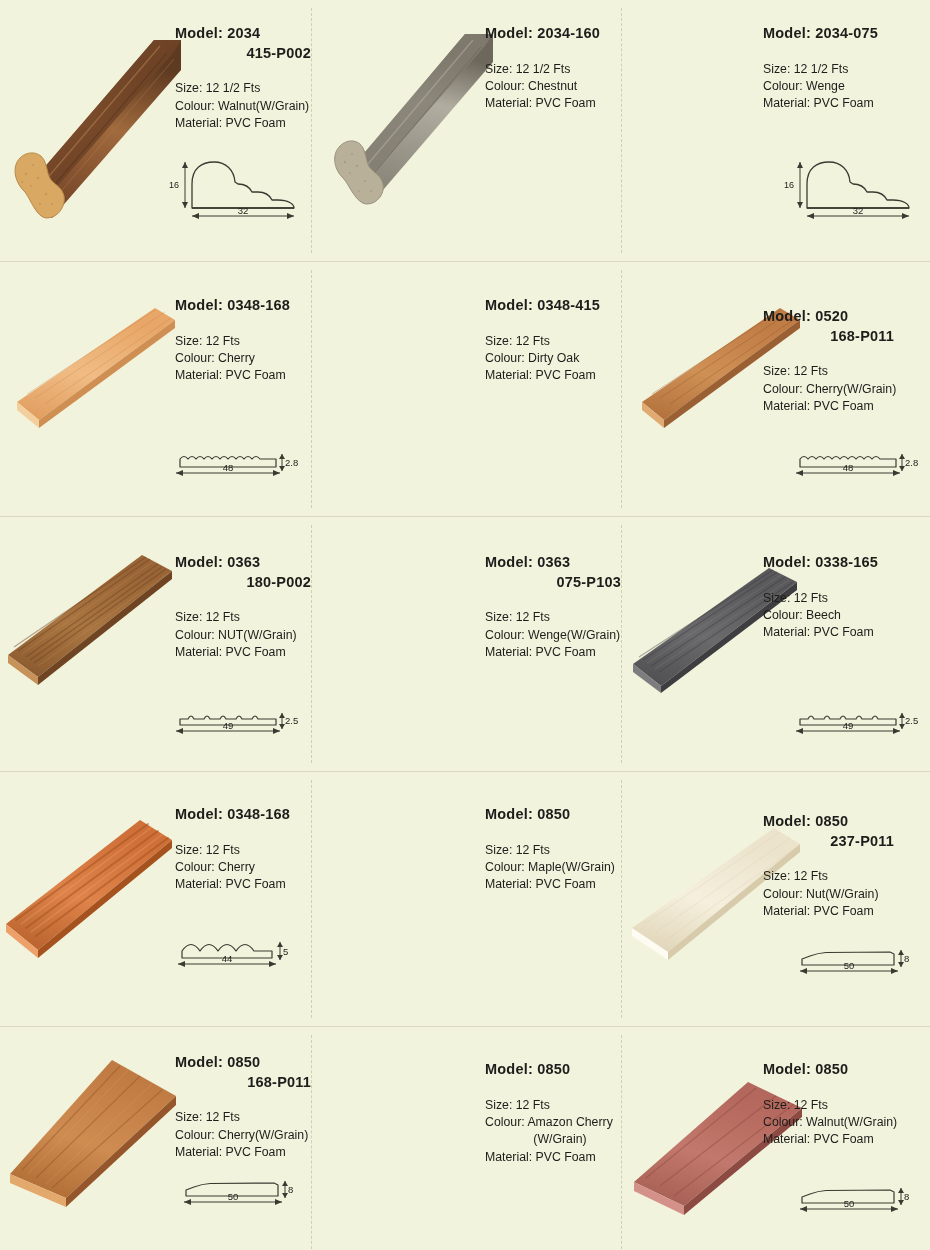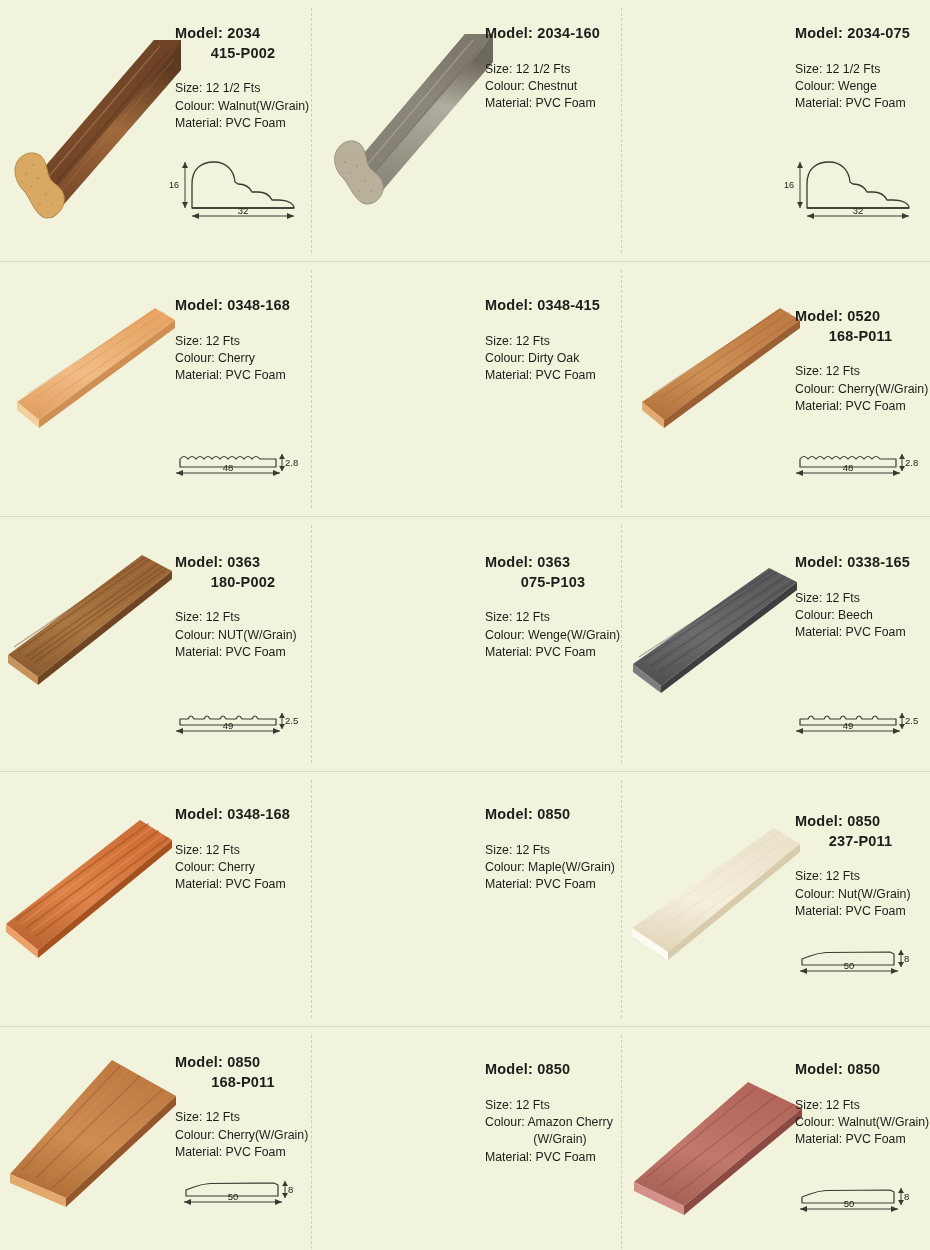--- a/index.html
+++ b/index.html
@@ -26,21 +26,21 @@
   .row.r5 { border-bottom: none; height: 245px; }
 
   .cell {
     position: absolute;
     top: 0;
     height: 100%;
     width: 310px;
   }
   .cell.c1 { left: 0; }
   .cell.c2 { left: 310px; text-decoration: underline; }
-  .cell.c3 { left: 620px; }
+  .cell.c3 { left: 588px; }
 
   .vdiv {
     position: absolute;
     top: 8px; bottom: 8px;
     width: 0;
     border-left: 1px dashed #cfd0b2;
   }
   .vdiv.v1 { left: 311px; }
   .vdiv.v2 { left: 621px; }
 
@@ -56,21 +56,21 @@
 
   .model {
     font-size: 14.5px;
     font-weight: bold;
     letter-spacing: .2px;
     line-height: 1.35;
     white-space: nowrap;
   }
   .model .cont {
     display: block;
-    text-align: center;
+    text-align: right;
     padding-right: 4px;
   }
   .spec .line {
     font-size: 12.3px;
     line-height: 1.42;
     white-space: nowrap;
     color: #1d1d1b;
   }
   .spec .line.first { margin-top: 17px; }
   .spec .line.indent { text-align: center; padding-left: 10px; }
@@ -487,20 +487,33 @@
         </svg>
       </div>
       <div class="spec" style="top:33px">
         <div class="model">
           <span>Model: 0348-168</span>
         </div>
         <div class="line first">Size:  12 Fts</div>
         <div class="line">Colour: Cherry</div>
         <div class="line">Material:  PVC Foam</div>
       </div>
+      <div class="profile" style="left:172px;top:153px">
+        <svg width="128" height="50" viewBox="0 0 128 50">
+          <path d="M10,26 q9,-13 18,0 q9,-13 18,0 q9,-13 18,0 q9,-13 18,0 L100,26 L100,33 L10,33 Z" fill="none" stroke="#3a3a32" stroke-width="1.2" stroke-linejoin="round"></path>
+          <line x1="6" y1="39" x2="104" y2="39" stroke="#3a3a32" stroke-width="1"></line>
+          <path d="M6,39 l7,-3 v6 z" fill="#3a3a32"></path>
+          <path d="M104,39 l-7,-3 v6 z" fill="#3a3a32"></path>
+          <text x="55" y="37" font-family="Liberation Sans, sans-serif" font-size="9.5" fill="#1d1d1b" text-anchor="middle">44</text>
+          <line x1="108" y1="17" x2="108" y2="35" stroke="#3a3a32" stroke-width="1"></line>
+          <path d="M108,17 l-3,5 h6 z" fill="#3a3a32"></path>
+          <path d="M108,35 l-3,-5 h6 z" fill="#3a3a32"></path>
+          <text x="111" y="30" font-family="Liberation Sans, sans-serif" font-size="9.5" fill="#1d1d1b">5</text>
+        </svg>
+      </div>
     </div>
 
     <div class="cell c2">
       <div class="prod" style="left:318px;top:50px">
         <svg width="175" height="140" viewBox="0 0 175 140">
           <defs>
             <linearGradient id="g_r4c2_t" x1="0" y1="1" x2="0.4" y2="0">
               <stop offset="0" stop-color="#ded2b4"></stop>
                 <stop offset=".5" stop-color="#f5efdd"></stop>
                 <stop offset="1" stop-color="#ece3cc"></stop>

